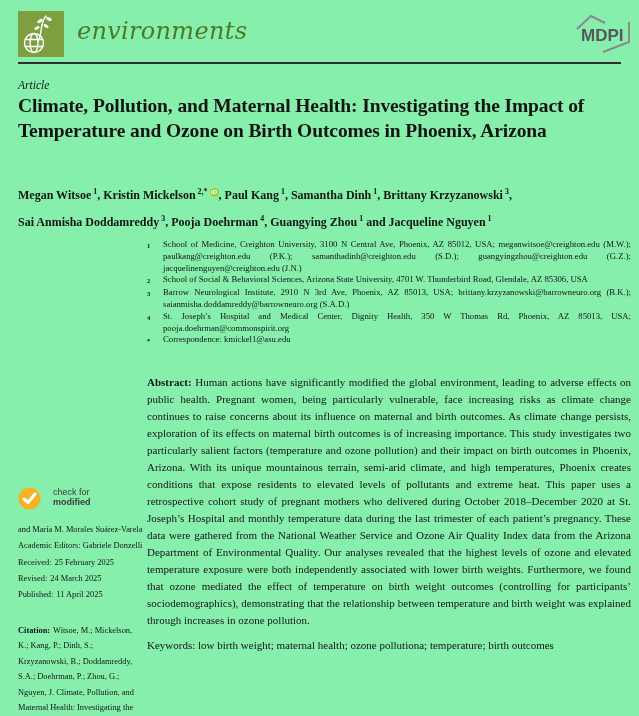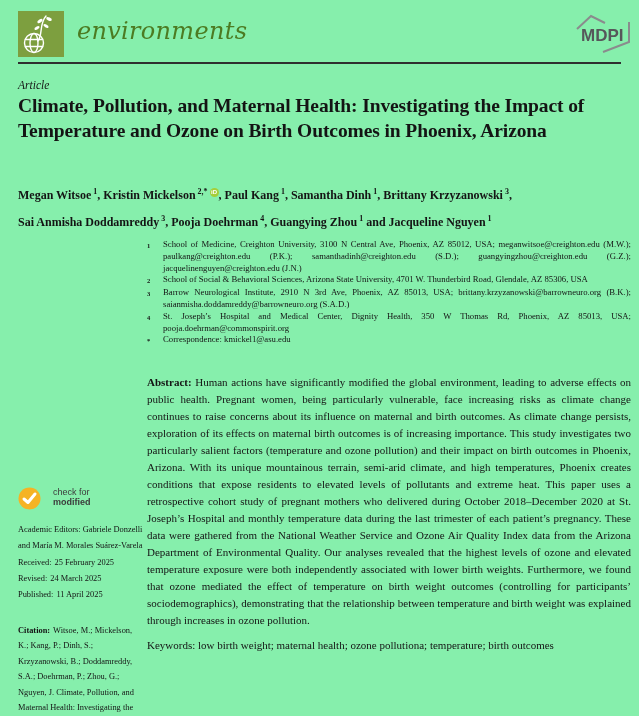--- a/index.html
+++ b/index.html
@@ -121,23 +121,23 @@
       <path d="M6,12 L10,15.5 L17,7" fill="none" stroke="#ffffff" stroke-width="3" stroke-linecap="round" stroke-linejoin="round"></path>
     </svg>
     <div class="badge-text">
       <div class="b1">check for</div>
       <div class="b2">modified</div>
     </div>
   </div>
 
   <div class="editors">
 
+      <div>and María M. Morales Suárez-Varela</div>
+
       <div>Academic Editors: Gabriele Donzelli</div>
-
-      <div>and María M. Morales Suárez-Varela</div>
     </div>
 
   <div class="history">
 
       <div><span class="hist-label">Received:</span><span>25 February 2025</span></div>
 
       <div><span class="hist-label">Revised:</span><span>24 March 2025</span></div>
 
 
       <div><span class="hist-label">Published:</span><span>11 April 2025</span></div>

